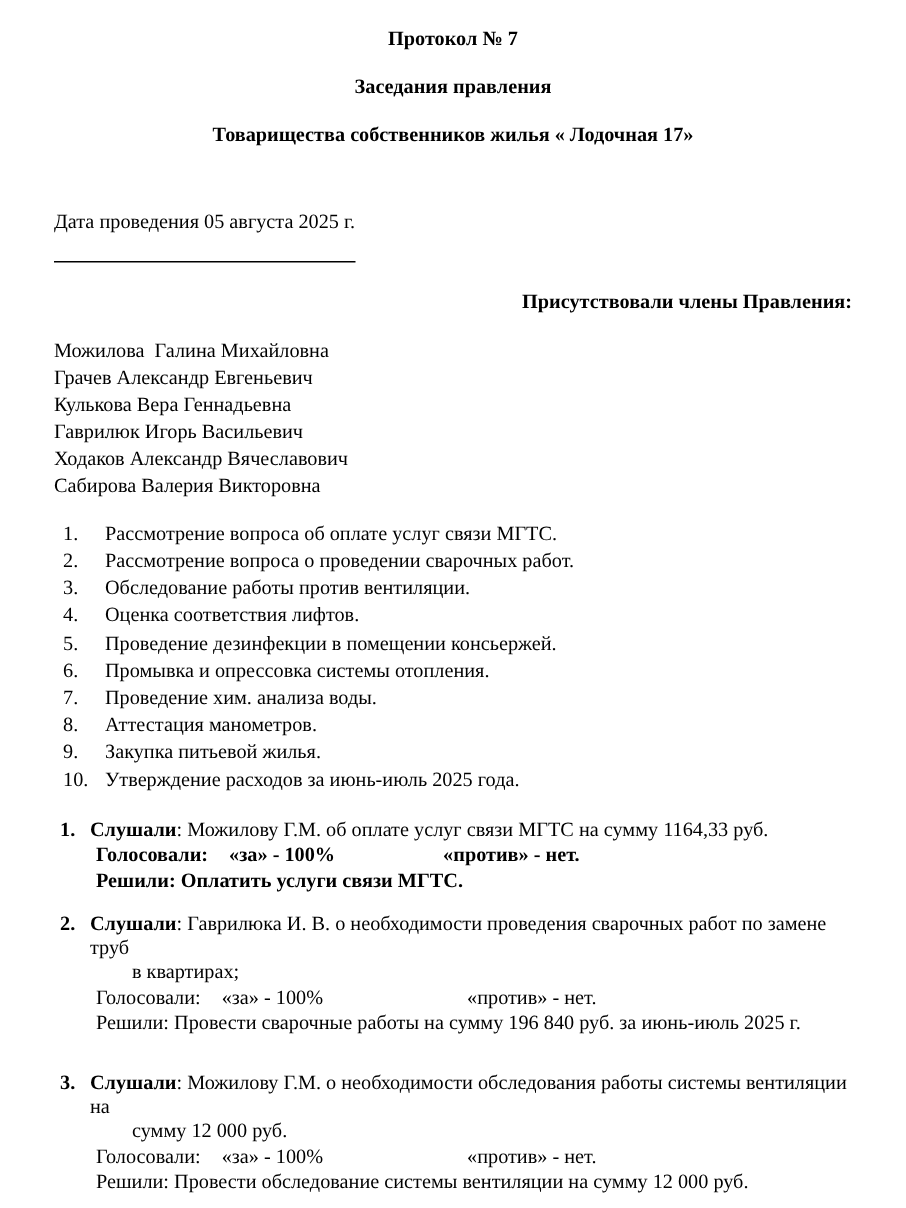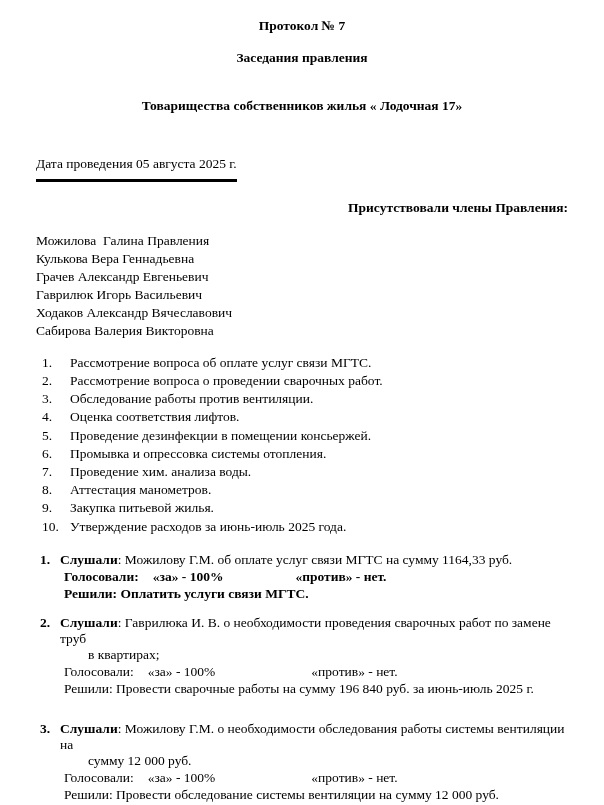--- a/index.html
+++ b/index.html
@@ -25,27 +25,27 @@
     padding: 12px 36px 0 36px;
   }
   .title-line {
     text-align: center;
     font-weight: bold;
     font-size: 13.5px;
     margin: 0 0 14px 0;
   }
   .title-1 { margin-top: 6px; }
   .title-2 { margin-top: 16px; }
-  .title-3 { margin-top: 32px; font-size: 13.5px; }
+  .title-3 { margin-top: 16px; font-size: 13.5px; }
   .date-line {
     margin-top: 22px;
     font-size: 13.5px;
     display: inline-block;
-    border-bottom: 3px solid #000000;
-    padding-bottom: 7px;
+    border-bottom: 1px solid #000000;
+    padding-bottom: 18px;
   }
   .date-wrap { margin-top: 20px; }
   .section-heading {
     text-align: right;
     font-weight: bold;
     font-size: 13.5px;
     margin-top: 18px;
   }
   .members {
     margin-top: 16px;
@@ -125,23 +125,23 @@
     <div class="title-line title-2">Заседания правления</div>
     <div class="title-line title-3">Товарищества собственников жилья  « Лодочная 17»</div>
 
     <div class="date-wrap">
       <span class="date-line">Дата проведения  05 августа 2025 г.</span>
     </div>
 
     <div class="section-heading">Присутствовали члены Правления:</div>
 
     <div class="members">
-      <div>Можилова  Галина Правления</div>
+      <div>Можилова  Галина Михайловна</div>
+      <div>Грачев Александр Евгеньевич</div>
       <div>Кулькова Вера Геннадьевна</div>
-      <div>Грачев Александр Евгеньевич</div>
       <div>Гаврилюк Игорь Васильевич</div>
       <div>Ходаков Александр Вячеславович</div>
       <div>Сабирова Валерия Викторовна</div>
     </div>
 
 
     <div class="agenda">
       <div class="agenda-row">
         <div class="agenda-num">1.</div>
         <div class="agenda-text">Рассмотрение вопроса об оплате услуг связи МГТС.</div>

